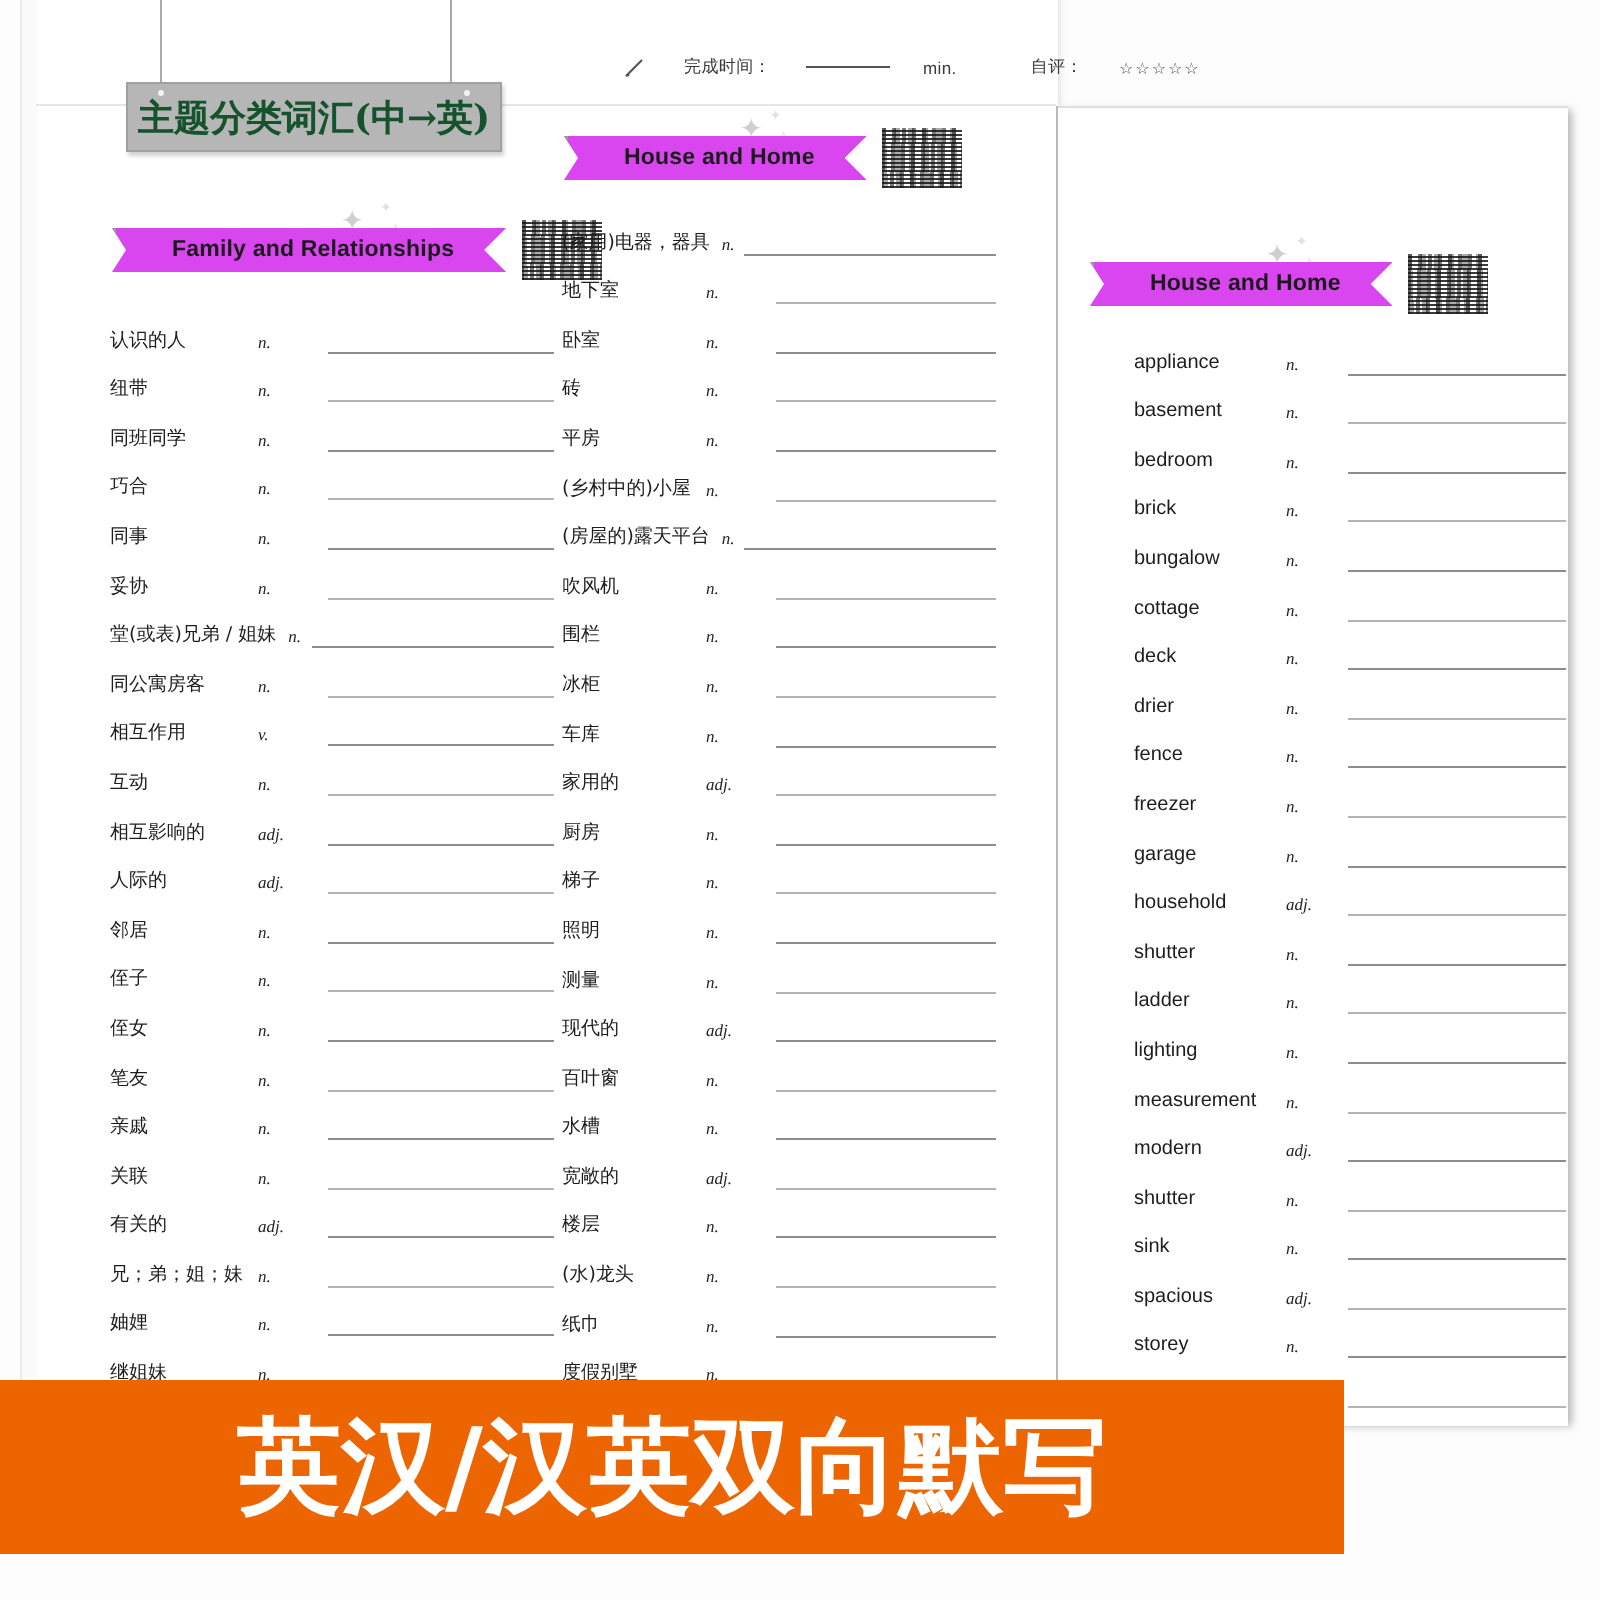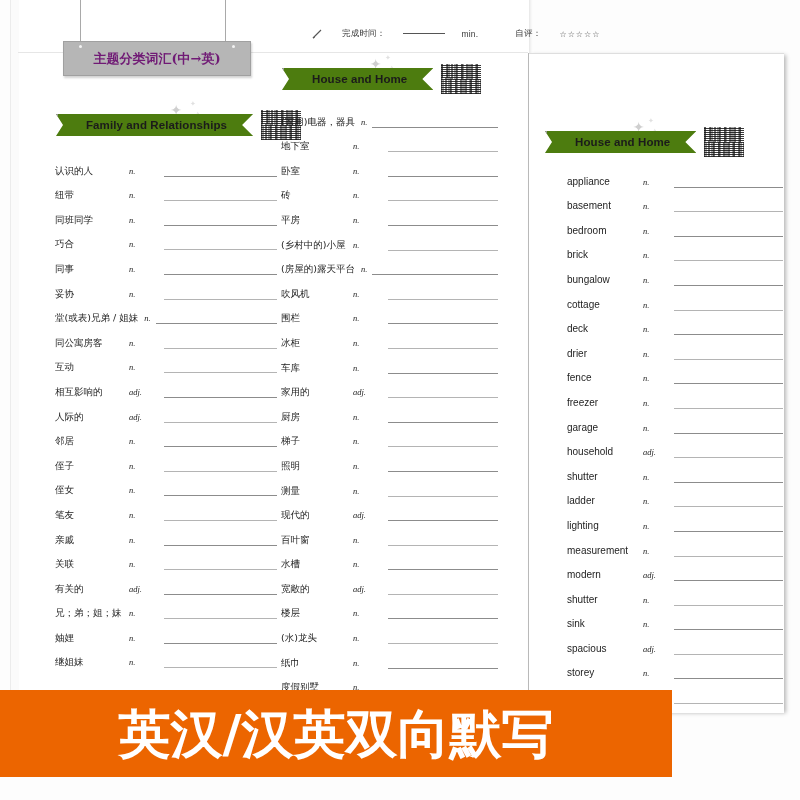--- a/index.html
+++ b/index.html
@@ -40,37 +40,37 @@
     position:absolute;left:8px;top:41px;width:186px;height:33px;
     background:#b6b6b6;
     border:1px solid #a0a0a0;
     box-shadow:1px 2px 2px rgba(0,0,0,.18);
     display:flex;align-items:center;justify-content:center;
   }
   #plaque .dot{position:absolute;top:3px;width:3px;height:3px;border-radius:50%;background:#f2f2f2;}
   #plaque .dot.d1{left:15px;} #plaque .dot.d2{right:15px;}
   #plaque-text{
     font-family:"DejaVu Serif","Liberation Serif",serif;
-    font-weight:bold;font-size:13px;color:#701a75;letter-spacing:0px;
+    font-weight:bold;font-size:18px;color:#14532d;letter-spacing:0px;
     white-space:nowrap;
   }
 
   
   #time-strip{
     position:absolute;left:312px;top:28px;display:flex;align-items:center;
     font-size:8.5px;color:#3a3a3a;white-space:nowrap;letter-spacing:.2px;gap:16px;
   }
   #pencil-icon{display:inline-block;margin-right:4px;transform:translateY(1px);}
   .blank-rule{display:inline-block;width:42px;border-bottom:1px solid #555;height:1px;margin:0 1px 2px 1px;}
   #stars{letter-spacing:1px;margin-left:2px;font-size:8px;color:#4a4a4a;}
 
   
   .ribbon-row{position:absolute;display:flex;align-items:center;}
   .ribbon{
-    position:relative;height:22px;background:#4d7c0f;display:flex;align-items:center;
+    position:relative;height:22px;background:#d946ef;display:flex;align-items:center;
     padding:0 26px 0 30px;
     clip-path:polygon(0 0,100% 0,calc(100% - 11px) 50%,100% 100%,0 100%,7px 50%);
     box-shadow:0 1px 1px rgba(0,0,0,.10);
   }
   .ribbon-label{
     font-size:11.5px;font-weight:bold;color:#1b1b1b;white-space:nowrap;letter-spacing:.1px;
   }
   .ribbon-tail{
     position:absolute;left:-9px;top:-3px;width:11px;height:9px;background:#9a9a9a;
     clip-path:polygon(0 0,100% 0,100% 100%,0 60%);
@@ -226,20 +226,25 @@
         <span class="wterm">堂(或表)兄弟 / 姐妹</span>
         <span class="wpos">n.</span>
         <span class="wline"></span>
       </div>
       <div class="wrow">
         <span class="wterm">同公寓房客</span>
         <span class="wpos">n.</span>
         <span class="wline light"></span>
       </div>
       <div class="wrow">
+        <span class="wterm">相互作用</span>
+        <span class="wpos">v.</span>
+        <span class="wline"></span>
+      </div>
+      <div class="wrow">
         <span class="wterm">互动</span>
         <span class="wpos">n.</span>
         <span class="wline light"></span>
       </div>
       <div class="wrow">
         <span class="wterm">相互影响的</span>
         <span class="wpos">adj.</span>
         <span class="wline"></span>
       </div>
       <div class="wrow">

